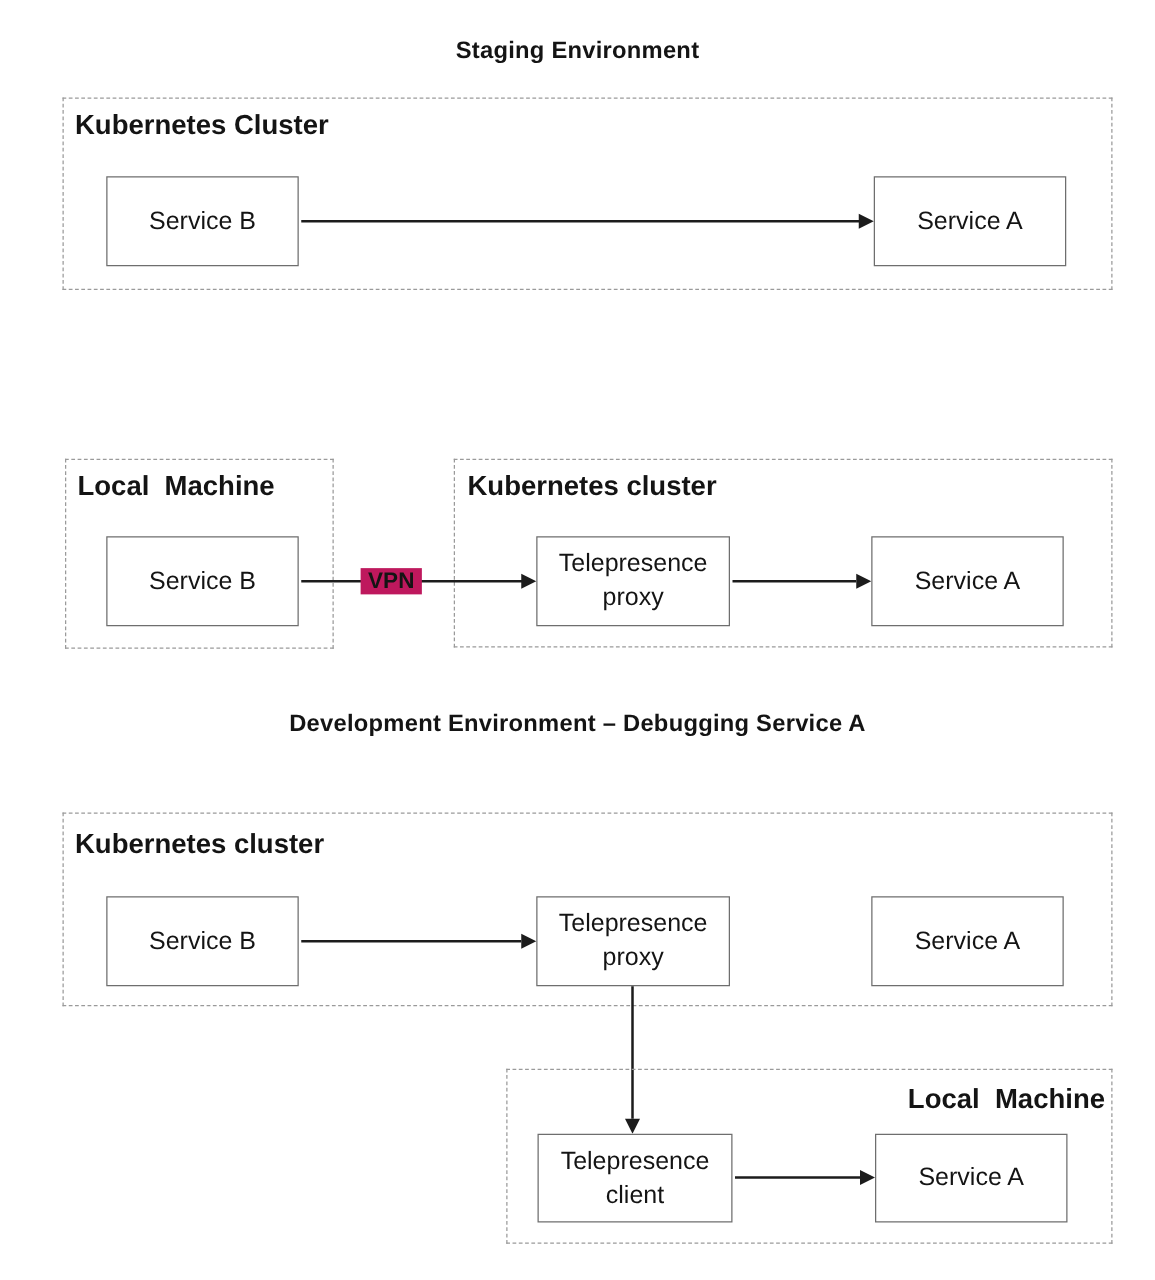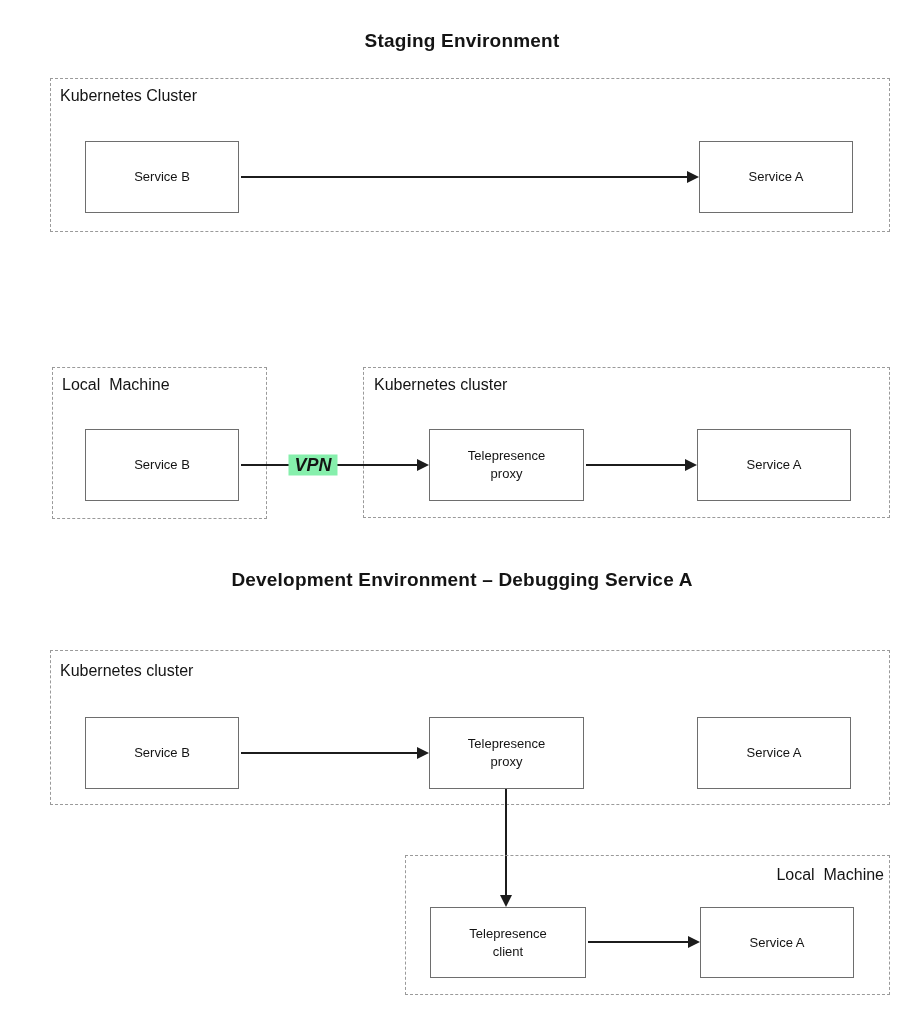--- a/index.html
+++ b/index.html
@@ -26,35 +26,35 @@
     color: var(--text, #141414);
     white-space: pre;
   }
   .dashed-box {
     position: absolute;
     border: 1.5px dashed var(--dashed-border, #9a9a9a);
     background: transparent;
   }
   .zone-label {
     position: absolute;
-    font-weight: normal;
-    font-size: 16px;
+    font-weight: bold;
+    font-size: 22px;
     color: var(--text, #141414);
     white-space: pre;
   }
   .zone-label.right { text-align: right; }
   .node {
     position: absolute;
     border: 1.5px solid var(--box-border, #6e6e6e);
     background: #ffffff;
     display: flex;
     align-items: center;
     justify-content: center;
     text-align: center;
-    font-size: 13px;
+    font-size: 20px;
     line-height: 1.35;
     color: var(--text, #141414);
     white-space: pre-line;
   }
   .hline {
     position: absolute;
     height: 2px;
     background: var(--arrow, #1c1c1c);
   }
   .vline {
@@ -75,24 +75,23 @@
     border-left: 6px solid transparent;
     border-right: 6px solid transparent;
     border-top: 12px solid var(--arrow, #1c1c1c);
   }
   .edge-label {
     position: absolute;
     transform: translate(-50%, -50%);
     font-weight: bold;
     font-size: 18px;
     color: var(--text, #141414);
-    background: #86efac;
+    background: #be185d;
     padding: 0 6px;
     white-space: pre;
-    font-style: italic;
   }
 </style>
 </head>
 <body>
 
 <div class="canvas">
 
   <div class="sec-title" style="top:30px">Staging Environment</div>
 
   <div class="dashed-box" style="left:50px; top:78px; width:840px; height:154px"></div>

